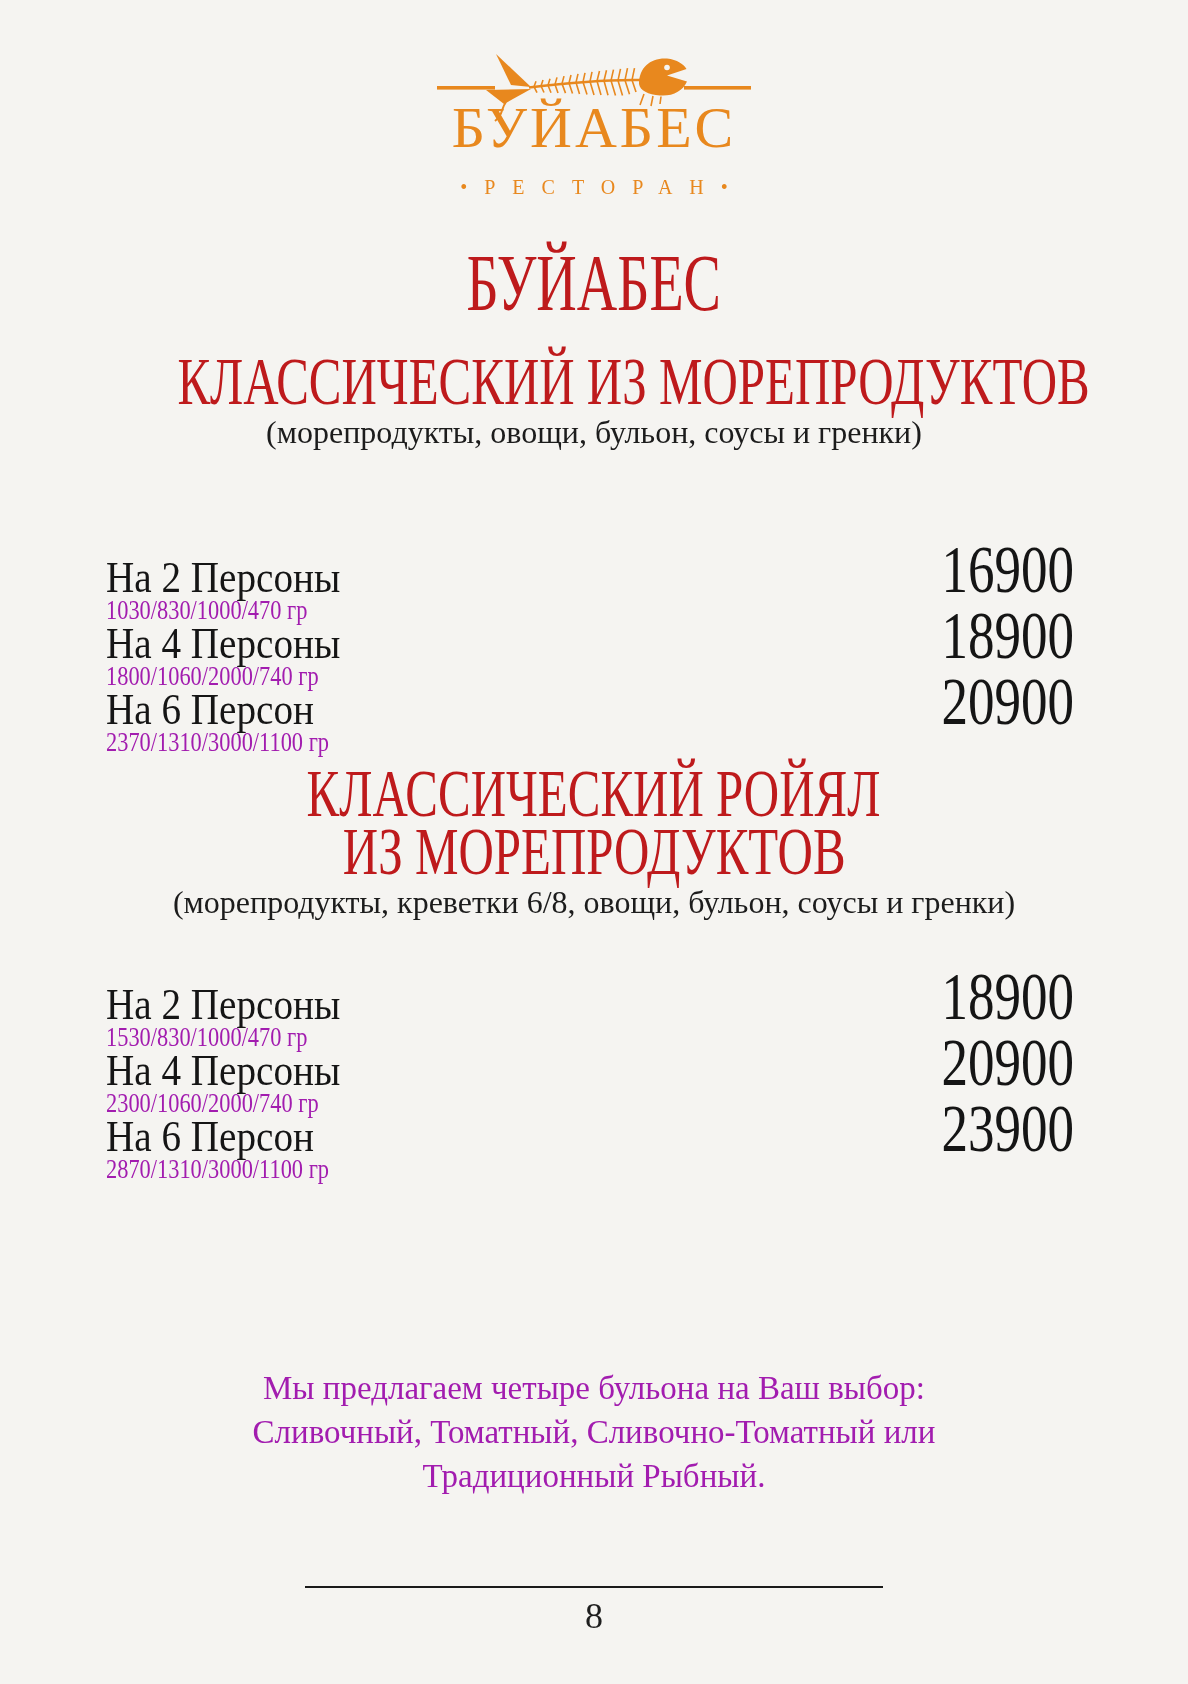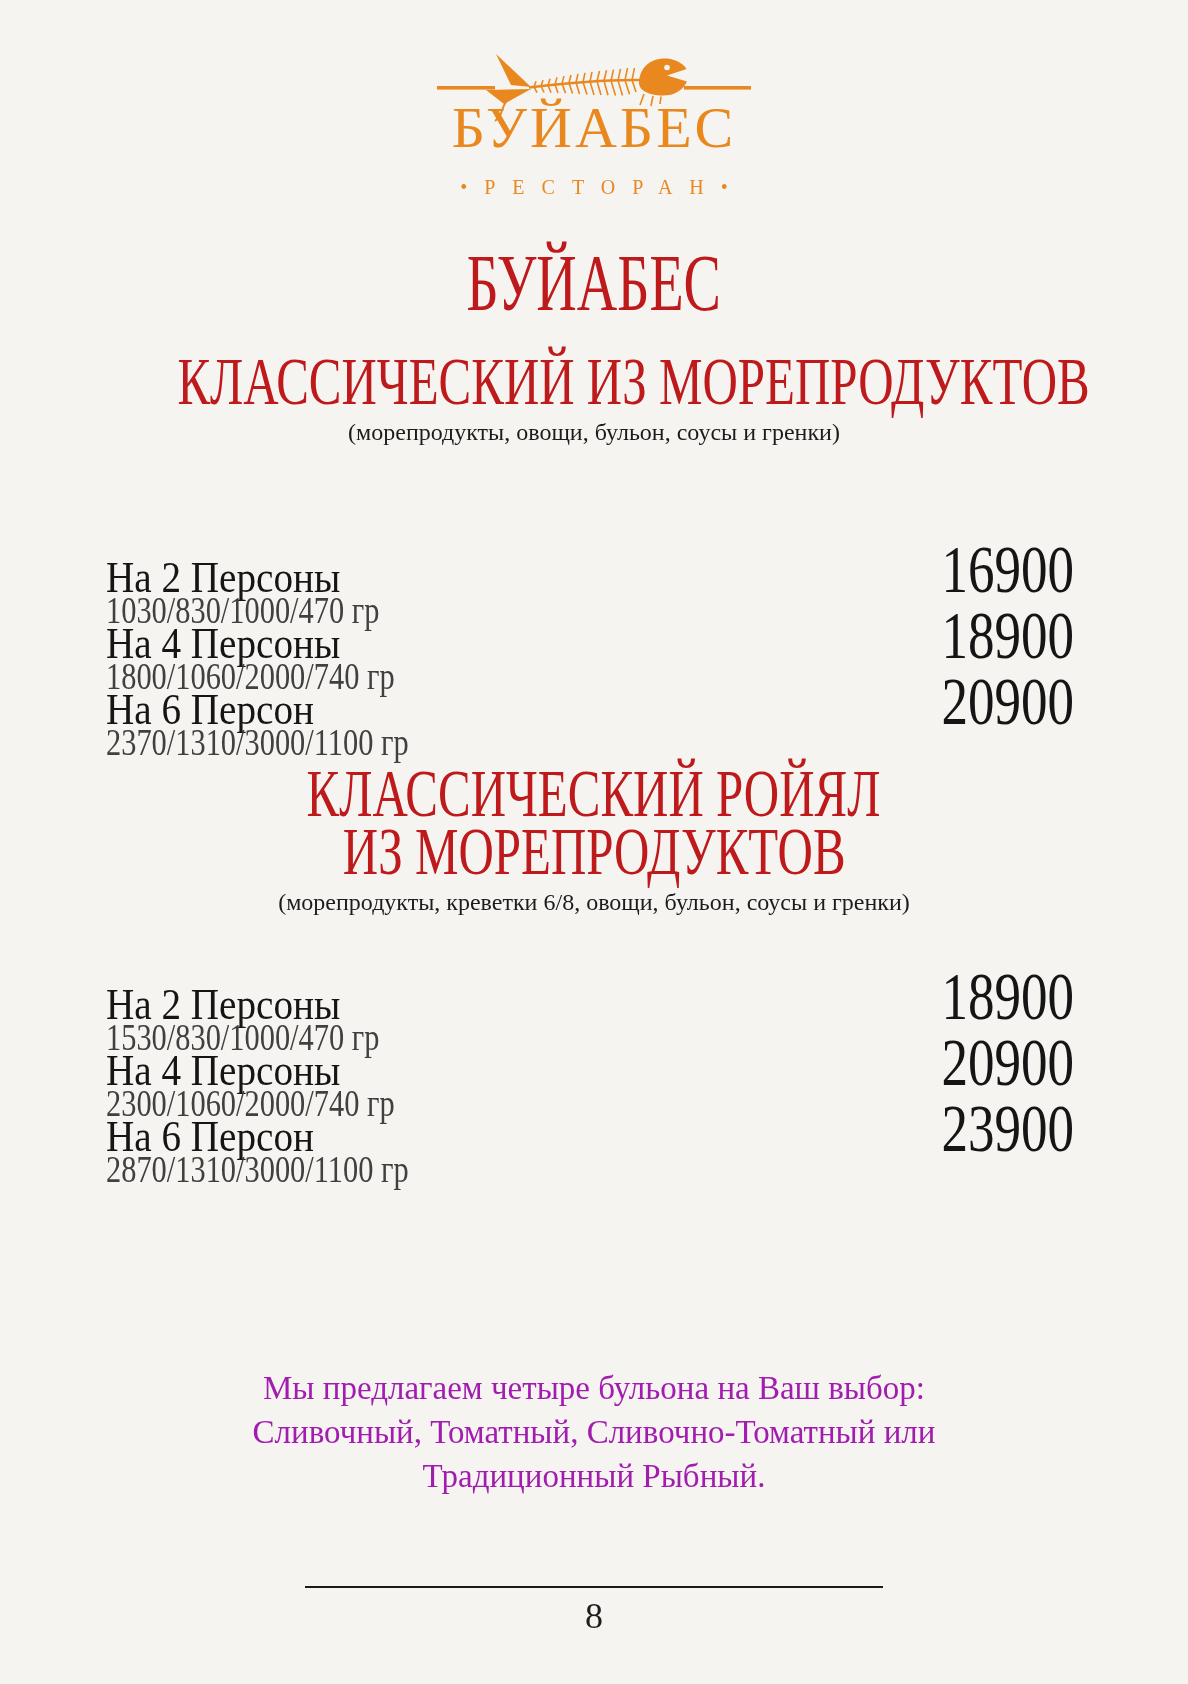--- a/index.html
+++ b/index.html
@@ -29,31 +29,31 @@
   }
 
   
   .page-title { top:248px; font-size:80px; line-height:70px; color:#be1a1c; }
   .page-title .sq { display:inline-block; transform:scaleX(0.70); transform-origin:50% 50%; white-space:nowrap; }
 
   .sec1-head { top:352px; }
   .sec2-head { top:764px; }
   .section-heading { font-size:68px; line-height:58px; color:#be1a1c; }
   .section-heading .sq { display:inline-block; transform:scaleX(0.72); transform-origin:50% 50%; white-space:nowrap; }
-  .section-subtitle { font-size:24px; line-height:40px; color:#1c1c1c; margin-top:2px; }
+  .section-subtitle { font-size:32px; line-height:40px; color:#1c1c1c; margin-top:2px; }
 
   
   .menu-list { position:absolute; left:106px; right:114px; }
   .items-1 { top:549px; }
   .items-2 { top:976px; }
   .menu-row { height:66px; display:flex; justify-content:space-between; align-items:baseline; }
   .item-left { min-width:0; }
   .item-name { font-size:45px; line-height:40px; color:#151515; white-space:nowrap; }
   .item-name .sq { display:inline-block; transform:scaleX(0.87); transform-origin:0 50%; white-space:nowrap; }
-  .item-weight { font-size:38px; line-height:26px; color:#404040; white-space:nowrap; }
+  .item-weight { font-size:28px; line-height:26px; color:#a21caf; white-space:nowrap; }
   .item-weight .sq { display:inline-block; transform:scaleX(0.80); transform-origin:0 50%; white-space:nowrap; }
   .item-price { font-size:68px; line-height:40px; color:#151515; white-space:nowrap; }
   .item-price .sq { display:inline-block; transform:scaleX(0.78); transform-origin:100% 50%; white-space:nowrap; }
 
   
   .note { top:1366px; font-size:33px; line-height:44px; color:#a21caf; }
   .divider {
     position:absolute; top:1586px; left:50%; margin-left:-289px;
     width:578px; height:2px; background:#1a1a1a;
   }

